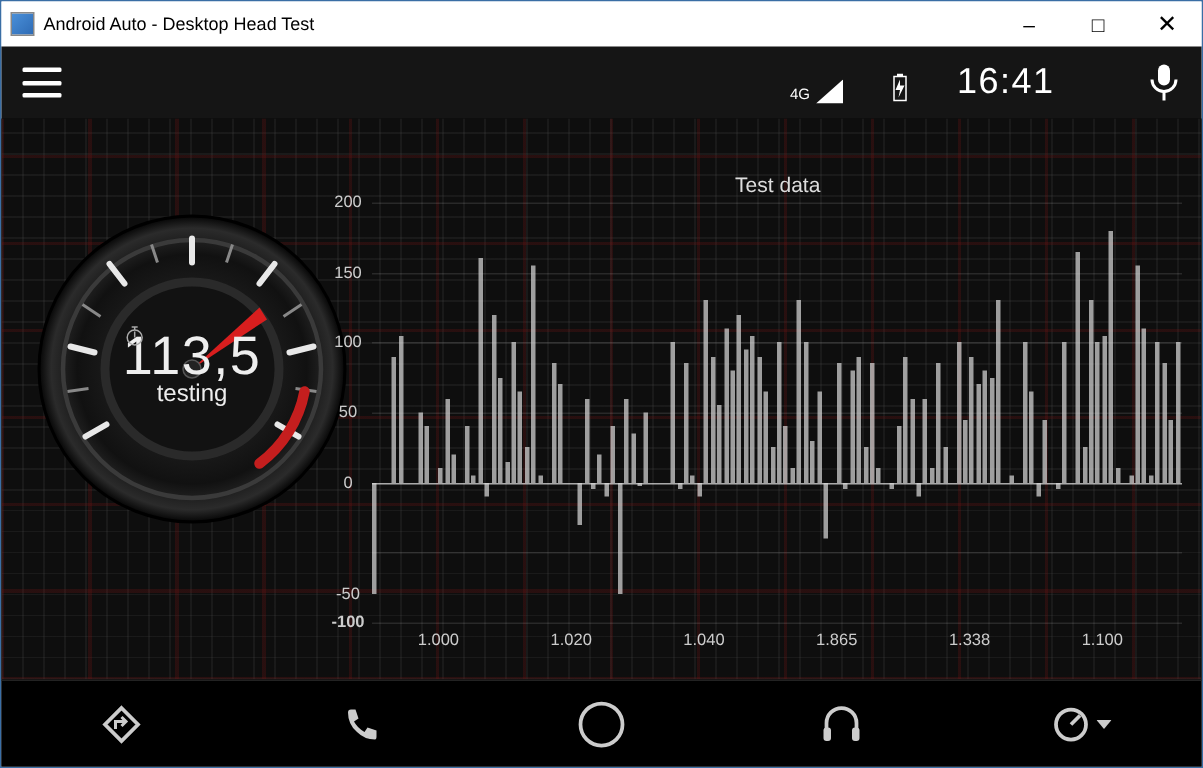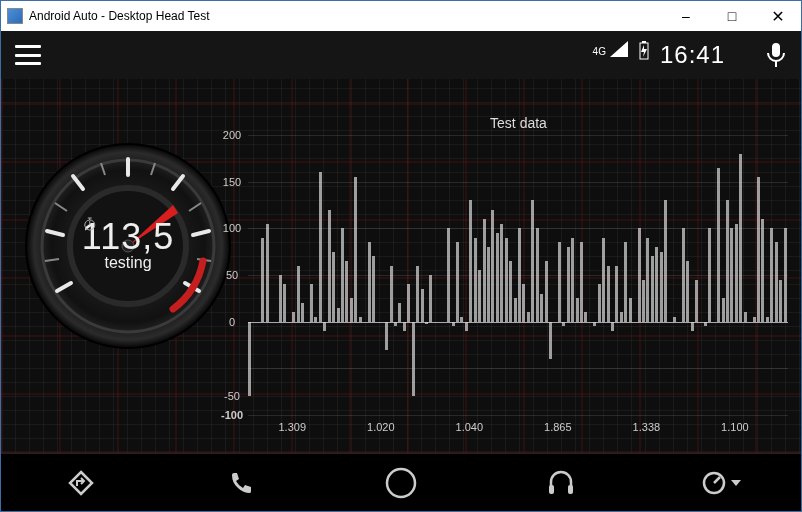--- a/index.html
+++ b/index.html
@@ -7,21 +7,21 @@
 .window{width:802px;height:512px;border:1px solid #3a6ea5;display:flex;flex-direction:column;}
 .titlebar{height:30px;background:#fff;display:flex;align-items:center;font-size:12px;color:#000;}
 .titlebar .ico{width:16px;height:16px;margin:0 6px;background:linear-gradient(135deg,#4a90d9,#2e6bb5);border:1px solid #888;}
 .titlebar .title{flex:1;}
 .titlebar .winbtn{width:46px;height:30px;display:flex;align-items:center;justify-content:center;font-size:14px;color:#000;}
 .titlebar .winbtn.close{font-size:16px;}
 .app{flex:1;display:flex;flex-direction:column;background:#151515;}
 .statusbar{height:48px;display:flex;align-items:center;padding:0 14px;color:#fff;position:relative;z-index:5;}
 .hamburger{width:26px;height:20px;display:flex;flex-direction:column;justify-content:space-between;}
 .hamburger span{height:3px;background:#fff;border-radius:1px;}
-.status-right{margin-left:auto;display:flex;align-items:flex-start;gap:10px;}
+.status-right{margin-left:auto;display:flex;align-items:flex-end;gap:32px;}
 .clock{font-size:24px;font-weight:300;letter-spacing:1px;}
 .content{flex:1;position:relative;background:#0a0a0a;overflow:hidden;}
 .tartan{position:absolute;inset:0;background:
  repeating-linear-gradient(90deg,rgba(120,20,20,.25) 0 2px,transparent 2px 58px),
  repeating-linear-gradient(0deg,rgba(120,20,20,.25) 0 2px,transparent 2px 58px),
  repeating-linear-gradient(90deg,rgba(80,80,80,.18) 0 1px,transparent 1px 14px),
  repeating-linear-gradient(0deg,rgba(80,80,80,.18) 0 1px,transparent 1px 14px),
  #0e0e0e;}
 .gauge-wrap{position:absolute;left:22px;top:62px;width:210px;height:210px;z-index:3;}
 .gauge{width:210px;height:210px;position:relative;}
@@ -146,21 +146,21 @@
             <div class="ytick" style="top: 186.667px;">0</div>
             <div class="gridline" style="top: 140px;"></div>
             <div class="ytick" style="top: 140px;">50</div>
             <div class="gridline" style="top: 93.3333px;"></div>
             <div class="ytick" style="top: 93.3333px;">100</div>
             <div class="gridline" style="top: 46.6667px;"></div>
             <div class="ytick" style="top: 46.6667px;">150</div>
             <div class="gridline" style="top: 0px;"></div>
             <div class="ytick" style="top: 0px;">200</div>
             <div class="baseline" style="top: 186.667px;"></div>
-            <div class="xtick" style="left: 44.2623px;">1.309</div>
+            <div class="xtick" style="left: 44.2623px;">1.000</div>
             <div class="xtick" style="left: 132.787px;">1.020</div>
             <div class="xtick" style="left: 221.311px;">1.040</div>
             <div class="xtick" style="left: 309.836px;">1.865</div>
             <div class="xtick" style="left: 398.361px;">1.338</div>
             <div class="xtick" style="left: 486.885px;">1.100</div>
             <div class="bars">
               <div class="bar" style="left: 0px; top: 186.667px; height: 74.6667px;"></div>
               <div class="bar" style="left: 13.2787px; top: 102.667px; height: 84px;"></div>
               <div class="bar" style="left: 17.7049px; top: 88.6667px; height: 98px;"></div>
               <div class="bar" style="left: 30.9836px; top: 140px; height: 46.6667px;"></div>

